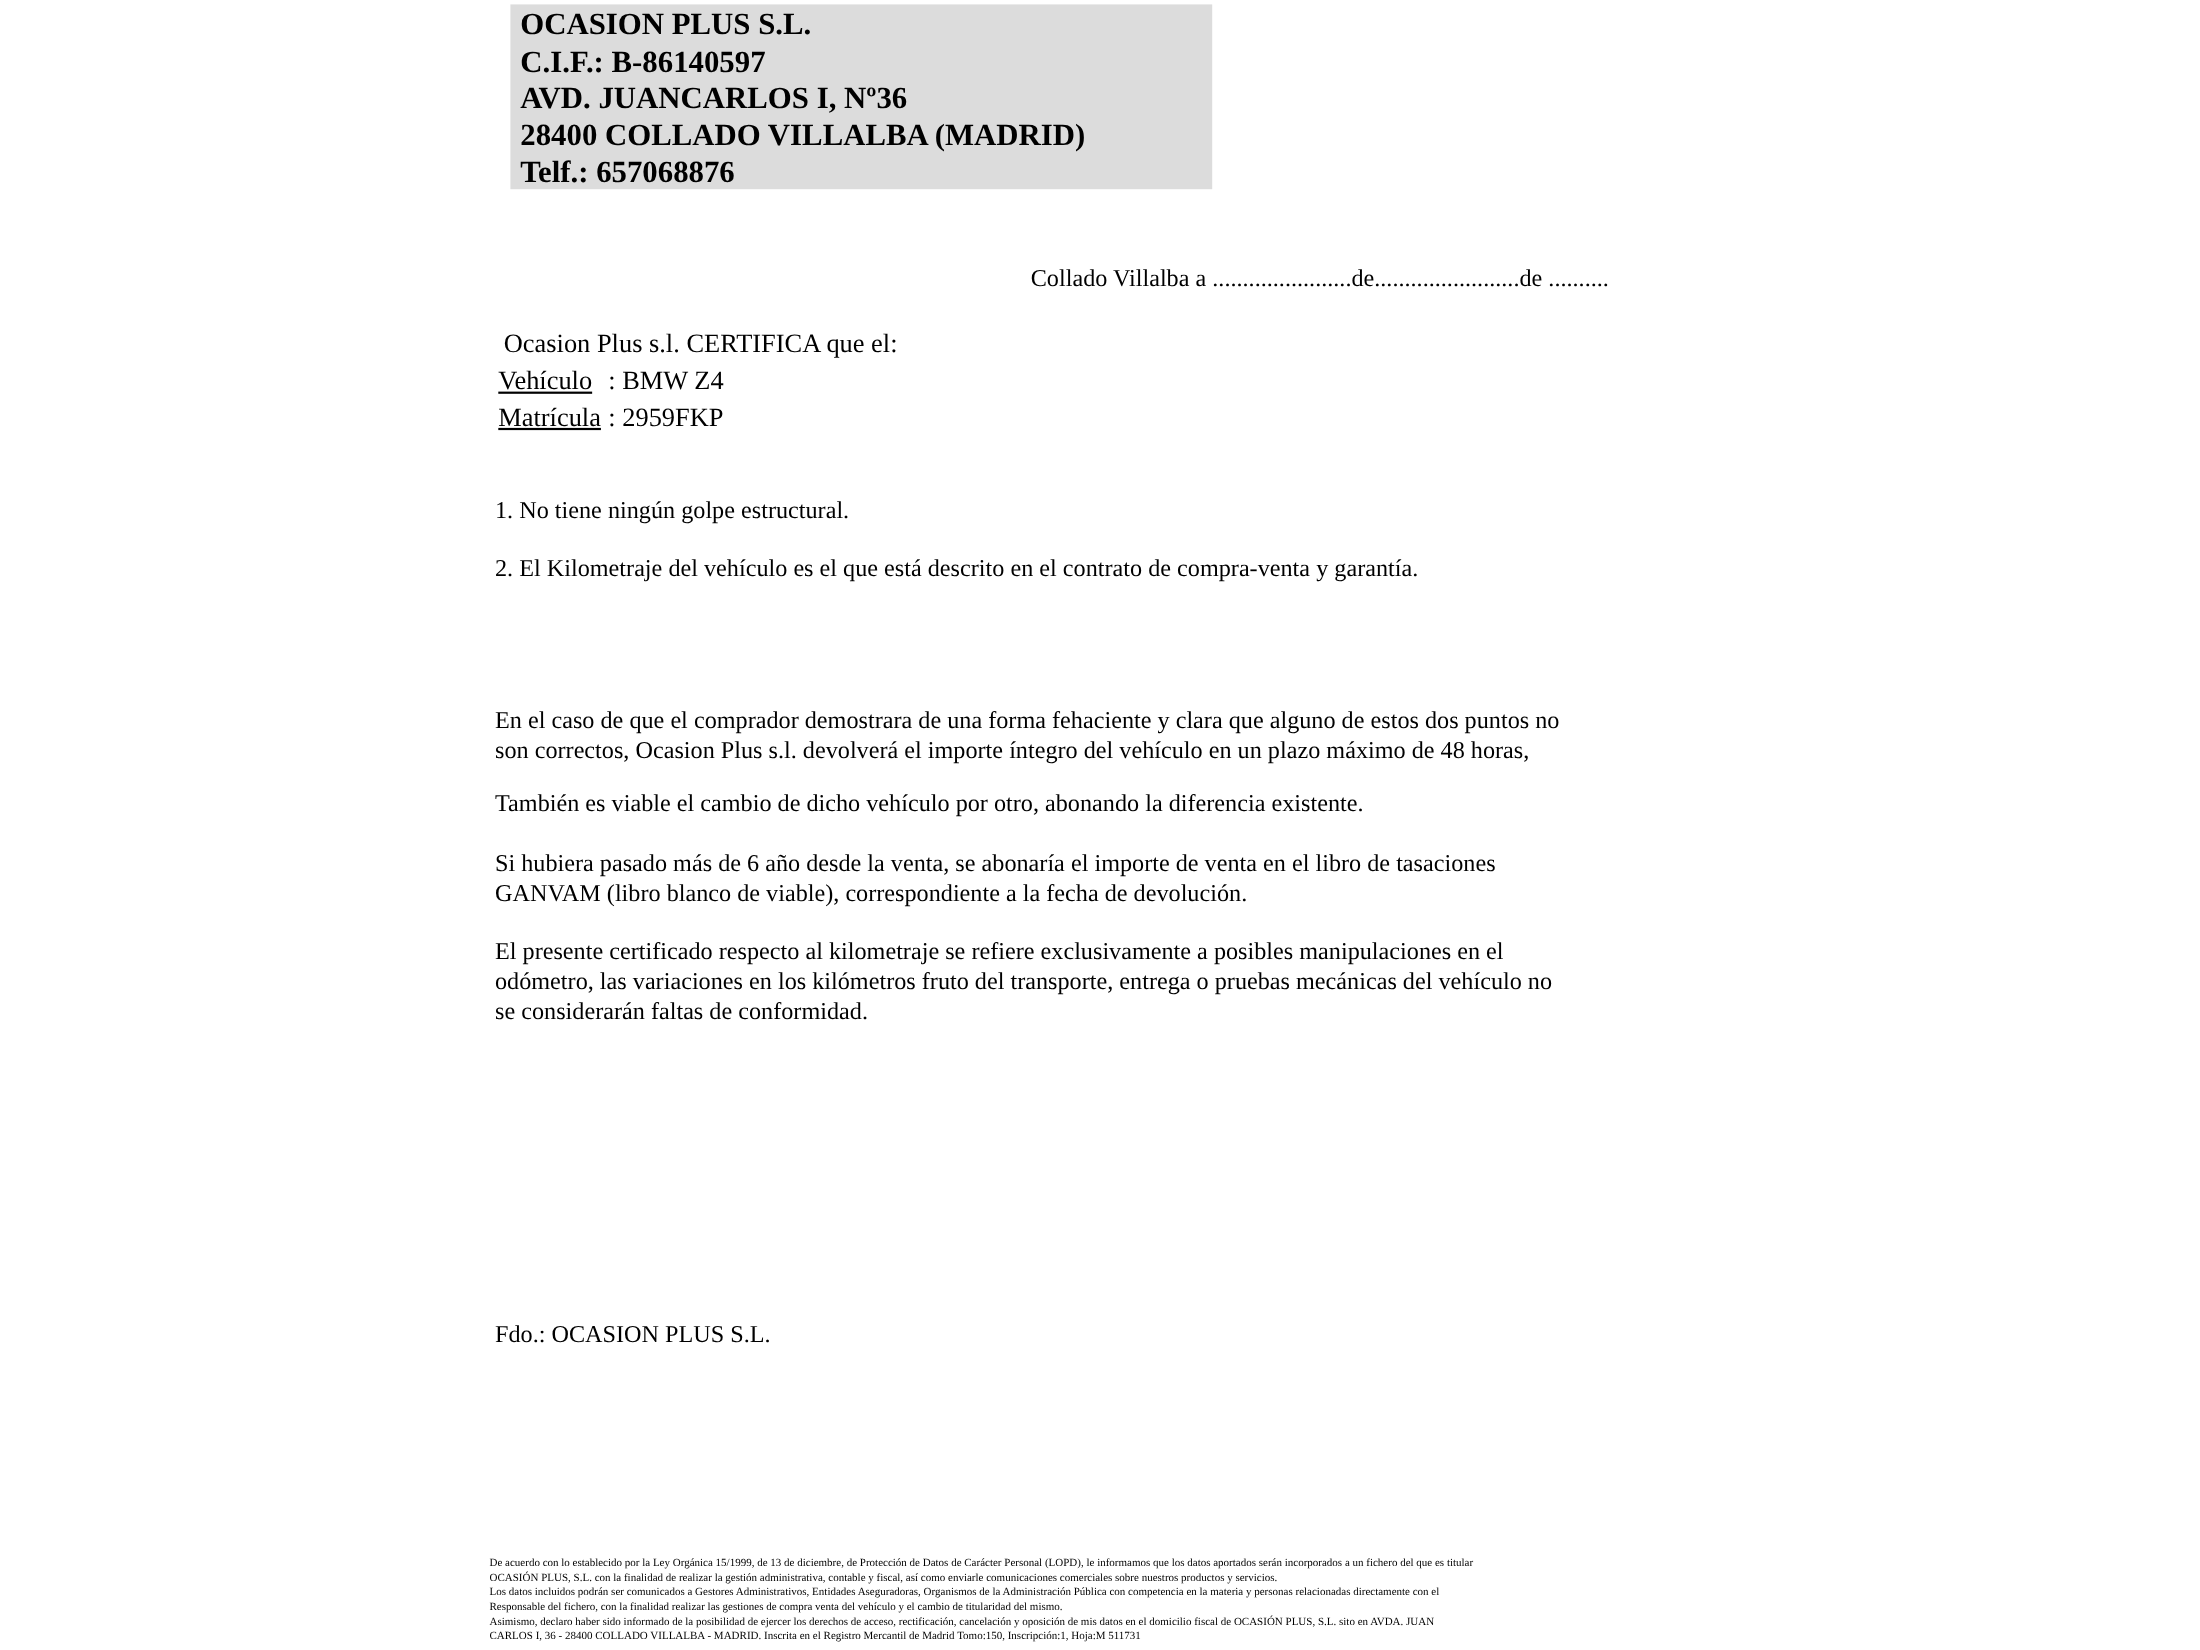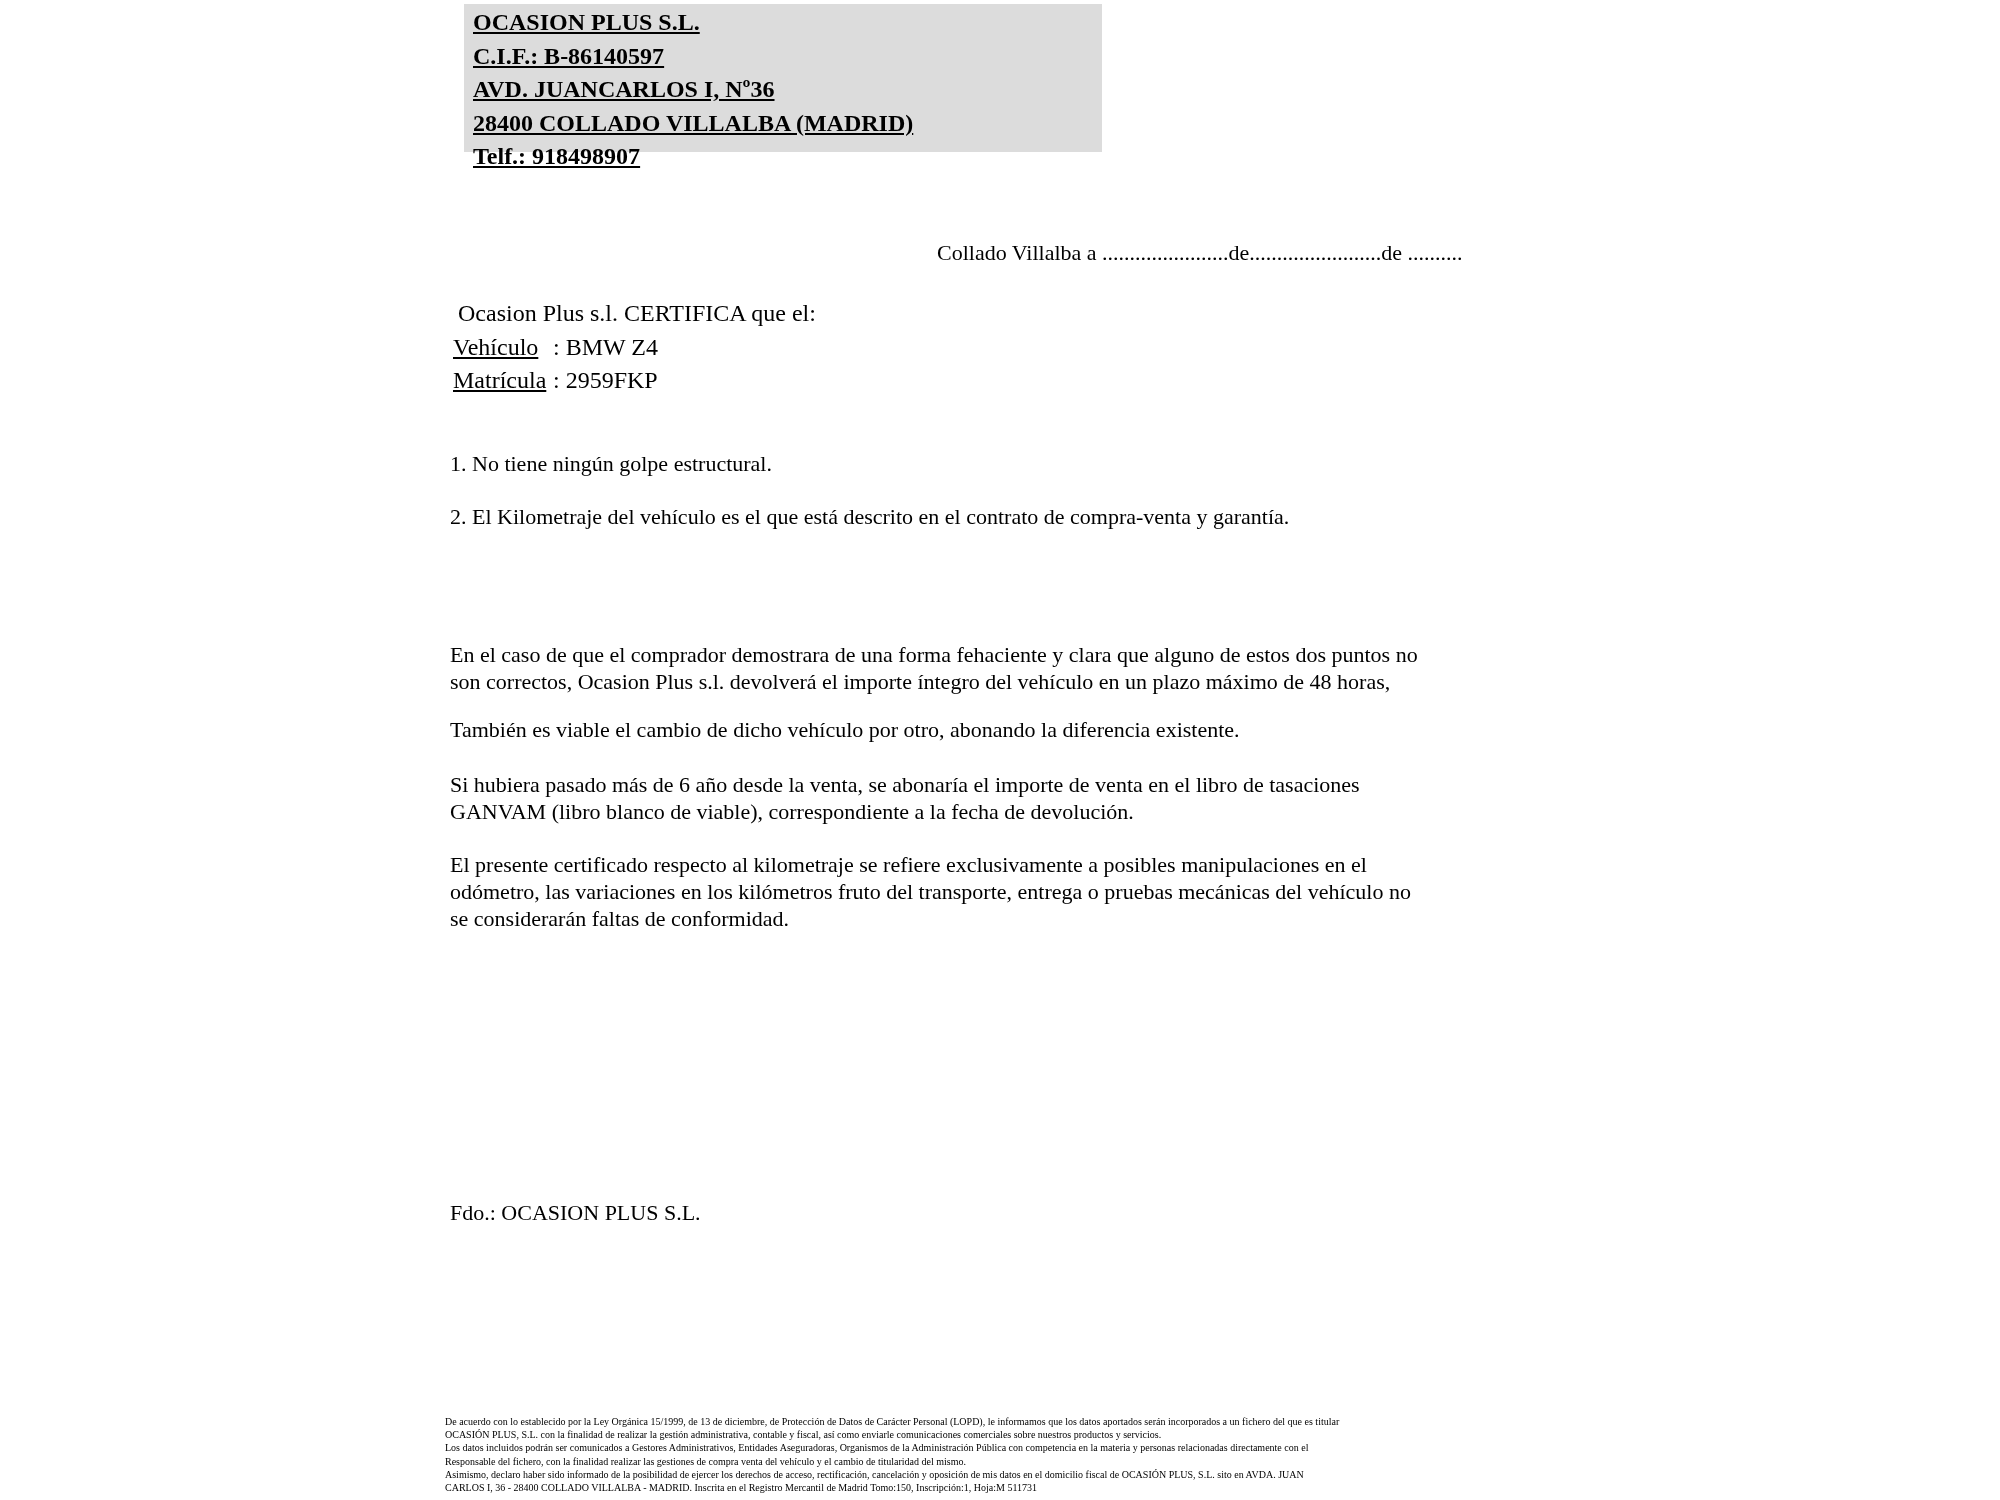--- a/index.html
+++ b/index.html
@@ -18,29 +18,28 @@
     width: 2000px;
     height: 1500px;
     background: #ffffff;
     overflow: hidden;
   }
   .header-box {
     position: absolute;
     left: 464px;
     top: 4px;
     width: 638px;
-    height: 148px;
+    height: 168px;
     background: #dcdcdc;
     font-weight: bold;
-    font-size: 24px;
+    font-size: 28px;
     line-height: 33.5px;
     padding: 2px 0 0 9px;
     box-sizing: border-box;
     white-space: nowrap;
-    text-decoration: underline;
   }
   .date-line {
     position: absolute;
     left: 937px;
     top: 240px;
     font-size: 22px;
     white-space: nowrap;
   }
   .cert-block {
     position: absolute;
@@ -94,21 +93,21 @@
 </head>
 <body>
 
 <div class="page">
 
   <div class="header-box">
       <div class="line">OCASION PLUS S.L.</div>
       <div class="line">C.I.F.: B-86140597</div>
       <div class="line">AVD. JUANCARLOS I, Nº36</div>
       <div class="line">28400 COLLADO VILLALBA (MADRID)</div>
-      <div class="line">Telf.: 918498907</div>
+      <div class="line">Telf.: 657068876</div>
     </div>
 
   <div class="date-line">Collado Villalba a .......................de........................de ..........</div>
 
   <div class="cert-block">
     <div class="cert-intro">Ocasion Plus s.l. CERTIFICA que el:</div>
     <div class="cert-row">
       <span class="cert-label">Vehículo</span><span class="cert-value">: BMW Z4</span>
     </div>
     <div class="cert-row">

